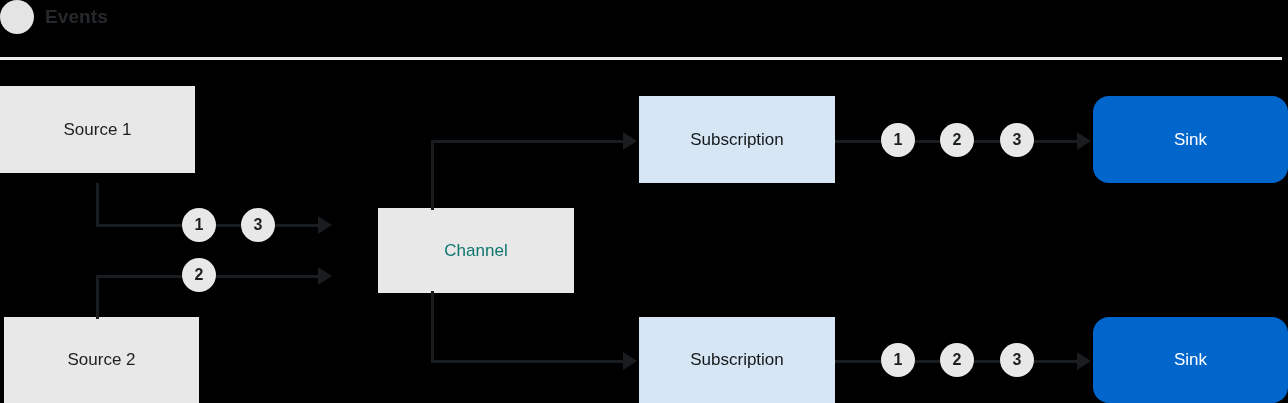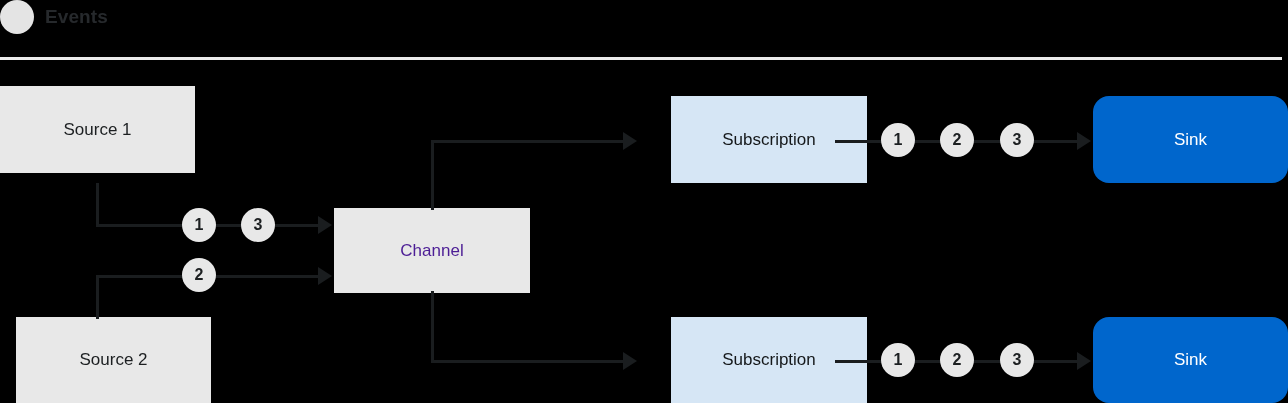--- a/index.html
+++ b/index.html
@@ -51,22 +51,22 @@
     position: absolute;
     display: flex;
     align-items: center;
     justify-content: center;
     box-sizing: border-box;
     font-size: 17px;
     line-height: 22px;
     white-space: nowrap;
   }
   .node-source   { background: #e8e8e8; color: #1c1f21; }
-  .node-channel  { background: #e8e8e8; color: #4c1d95; }
-  .node-subscription { background: #d6e6f5; color: #15181a; margin-left: 32px; }
+  .node-channel  { background: #e8e8e8; color: #0f766e; margin-left: 44px; }
+  .node-subscription { background: #d6e6f5; color: #15181a; }
   .node-sink     { background: #0066cc; color: #ffffff; border-radius: 16px; }
 
   
   .badge {
     position: absolute;
     width: 34px;
     height: 34px;
     border-radius: 50%;
     background: #e8e8e8;
     color: #1c1f21;
@@ -101,21 +101,21 @@
 <body>
 
 <div id="canvas">
 
   <div class="legend-dot"></div>
   <div class="legend-label">Events</div>
   <div class="divider"></div>
 
   <div class="node node-source" style="left:0px; top:86px; width:195px; height:87px;">Source 1</div>
 
-  <div class="node node-source" style="left:16px; top:317px; width:195px; height:86px;">Source 2</div>
+  <div class="node node-source" style="left:4px; top:317px; width:195px; height:86px;">Source 2</div>
 
   <div class="node node-channel" style="left:334px; top:208px; width:196px; height:85px;">Channel</div>
 
   <div class="node node-subscription" style="left:639px; top:96px; width:196px; height:87px;">Subscription</div>
 
   <div class="node node-subscription" style="left:639px; top:317px; width:196px; height:86px;">Subscription</div>
 
   <div class="node node-sink" style="left:1093px; top:96px; width:195px; height:87px;">Sink</div>
 
   <div class="node node-sink" style="left:1093px; top:317px; width:195px; height:86px;">Sink</div>

